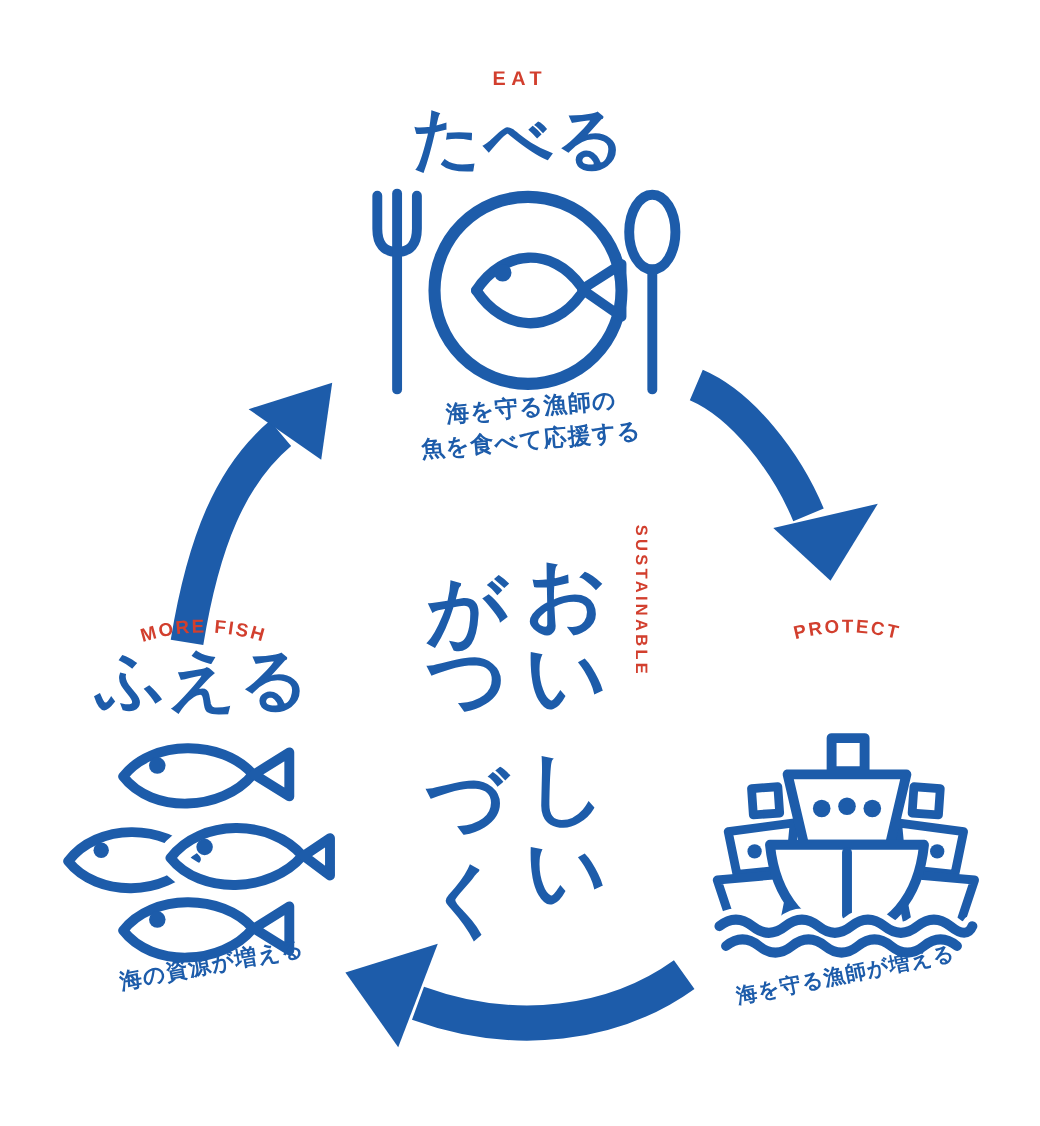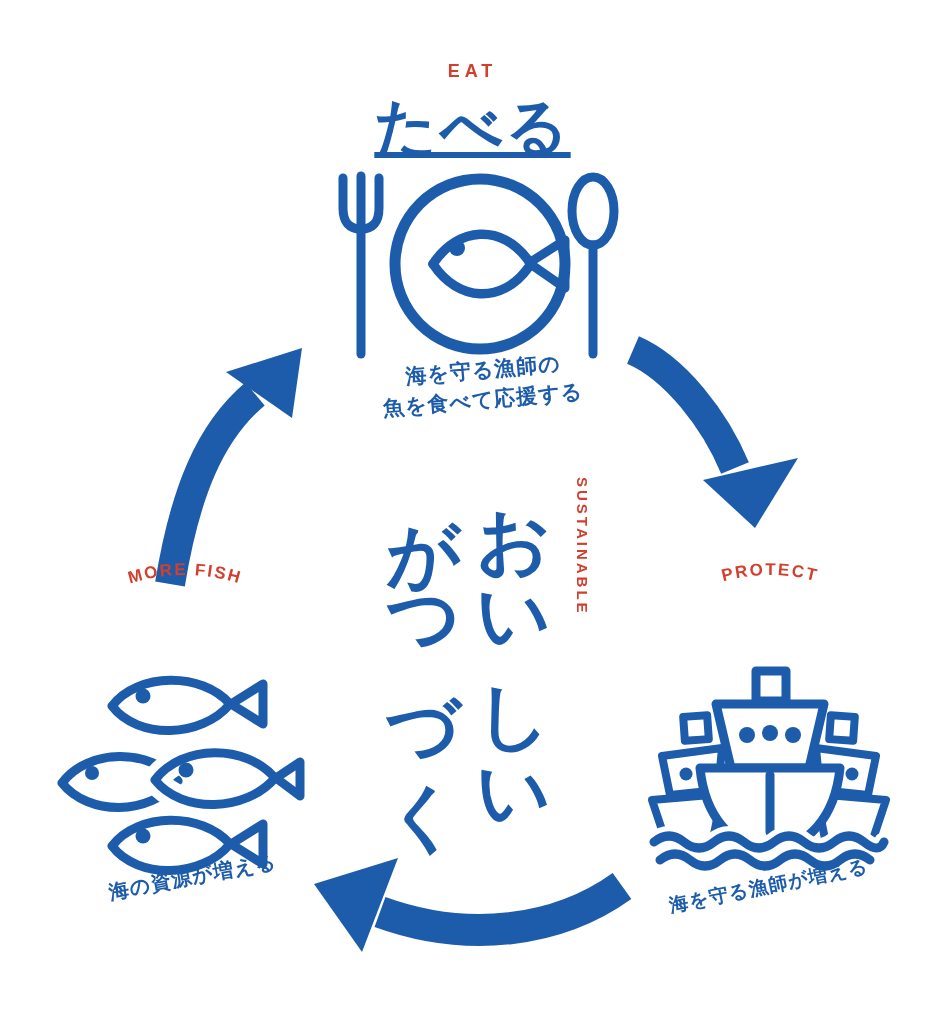--- a/index.html
+++ b/index.html
@@ -4,21 +4,21 @@
 <style>
   html,body{margin:0;padding:0;background:#fff;}
   .canvas{
     position:relative;width:945px;height:1024px;background:#ffffff;overflow:hidden;
     font-family:"Liberation Sans","DejaVu Sans",sans-serif;
     --blue:#1d5caa; --red:#d23f2e;
   }
   .abs{position:absolute;}
   .center-wide{left:0;width:945px;text-align:center;}
   .en-label{color:var(--red);font-weight:800;font-size:18px;letter-spacing:5px;}
-  .jp-big{color:var(--blue);font-weight:700;font-size:62px;letter-spacing:2px;line-height:1;text-decoration:underline;}
+  .jp-big{color:var(--blue);font-weight:700;font-size:62px;letter-spacing:2px;line-height:1;}
   .caption{color:var(--blue);font-weight:700;font-size:21px;letter-spacing:1px;}
   .v-col{
     writing-mode:vertical-rl;text-orientation:upright;
     color:var(--blue);font-weight:700;font-size:73px;letter-spacing:5px;line-height:1.05;
   }
   .v-side{
     writing-mode:vertical-rl;text-orientation:sideways;
     color:var(--red);font-weight:800;font-size:15px;letter-spacing:3px;
   }
   svg{display:block;overflow:visible;}
@@ -121,20 +121,21 @@
   <svg class="abs" style="left:655px;top:858px;" width="230" height="68" viewBox="0 0 230 68">
     <path id="arcBoatCap" d="M6,56 Q115,34 224,12" fill="none"></path>
     <text class="arc-cap"><textPath href="#arcBoatCap" startOffset="50%" text-anchor="middle">海を守る漁師が増える</textPath></text>
   </svg>
 
   <svg class="abs" style="left:100px;top:552px;" width="170" height="45" viewBox="0 0 170 45">
     <path id="arcMoreFish" d="M8,40 Q85,6 162,40" fill="none"></path>
     <text class="arc-en"><textPath href="#arcMoreFish" startOffset="50%" text-anchor="middle">MORE FISH</textPath></text>
   </svg>
 
+  <div class="abs jp-big" style="left:65px;top:588px;width:240px;text-align:center;">ふえる</div>
 
   <svg class="abs" style="left:60px;top:658px;" width="240" height="208" viewBox="0 0 240 208">
 
     <g>
       <path class="stroke" stroke-width="9" d="M2,125 C28,90 90,90 118,123 C90,158 28,158 2,125 Z"></path>
       <circle class="fillblue" cx="32" cy="115" r="7"></circle>
     </g>
 
     <g>
       <path class="halo" stroke-width="26" d="M95,122 C122,86 186,86 215,120 C186,154 122,156 95,122 Z"></path>

